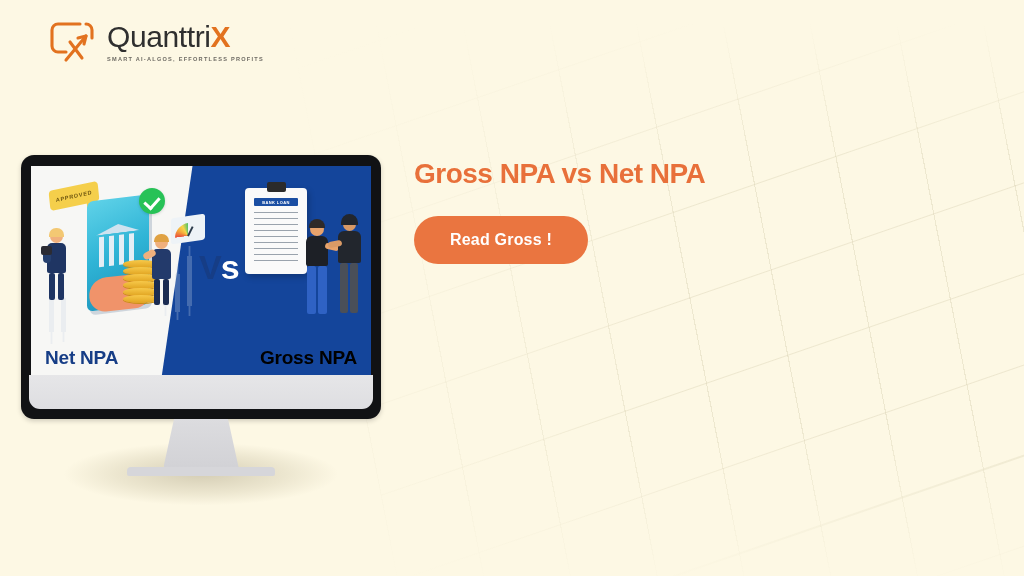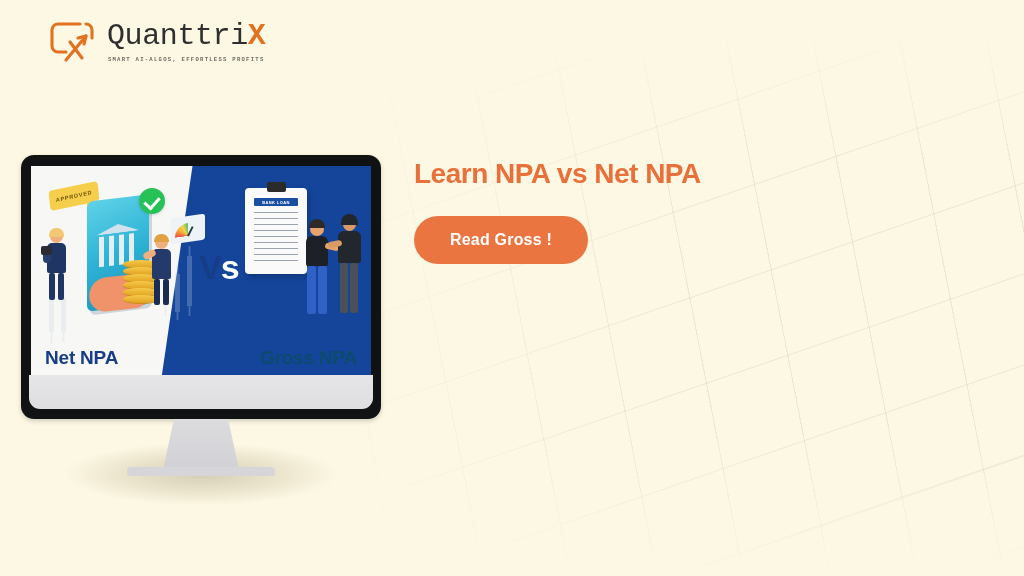--- a/index.html
+++ b/index.html
@@ -37,21 +37,21 @@
     background:linear-gradient(180deg,#fdf8e4 4%, rgba(253,248,228,0) 28%, rgba(253,248,228,0) 74%, rgba(253,248,228,.93) 99%);
   }
 
   
   #logo {
     position:absolute; left:44px; top:16px;
     display:flex; align-items:center; gap:11px;
     z-index:5;
   }
   #logo .mark { width:52px; height:52px; display:block; }
-  #logo .word { display:flex; flex-direction:column;font-family:Liberation Mono, monospace; }
+  #logo .word { display:flex; flex-direction:column; }
   #logo .wordmark {
     font-size:30px; font-weight:400; letter-spacing:-.4px;
     color:#2f2f2f; line-height:1.02;
   }
   #logo .wordmark .x { color:#e2721f; font-weight:700; }
   #logo .tagline {
     font-size:5.6px; letter-spacing:1.25px; color:#6d6a63;
     font-weight:700; margin-top:4px; text-align:center;
     white-space:nowrap;
   }
@@ -100,21 +100,21 @@
     clip-path:polygon(47.5% 0, 100% 0, 100% 100%, 38.5% 100%);
   }
   .art .candles { position:absolute; left:0; top:0; width:100%; height:100%; opacity:.5; }
 
   .art .caption {
     position:absolute; bottom:6px; width:100%;
     display:flex; justify-content:space-between; padding:0 14px;
     font-weight:700; font-size:19px; letter-spacing:-.2px;
   }
   .art .cap-net   { color:#163d86; }
-  .art .cap-gross { color:#0c4a6e; }
+  .art .cap-gross { color:#000000; }
 
   .art .vs {
     position:absolute; left:168px; top:84px;
     font-size:34px; font-weight:800; letter-spacing:-1px;
     line-height:1;
   }
   .art .vs .v { color:#163d86; }
   .art .vs .s { color:#ffffff; }
 
   .art .bubble {
@@ -377,15 +377,15 @@
       </div>
 
     </div>
     <div class="chin"></div>
   </div>
   <div class="neck"></div>
   <div class="foot"></div>
 </div>
 
 <div id="content">
-  <h1 id="headline">Learn NPA vs Net NPA</h1>
+  <h1 id="headline">Gross NPA vs Net NPA</h1>
   <button id="cta">Read Gross !</button>
 </div>
 
 </body></html>

